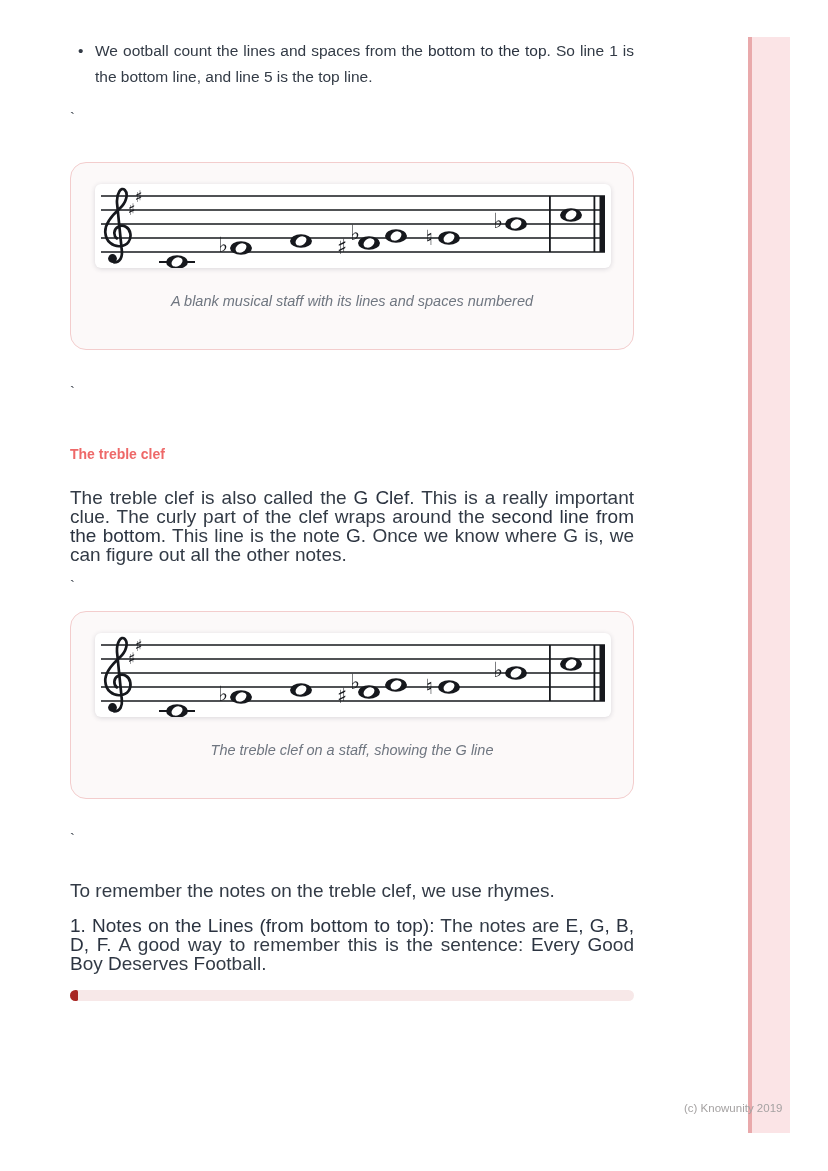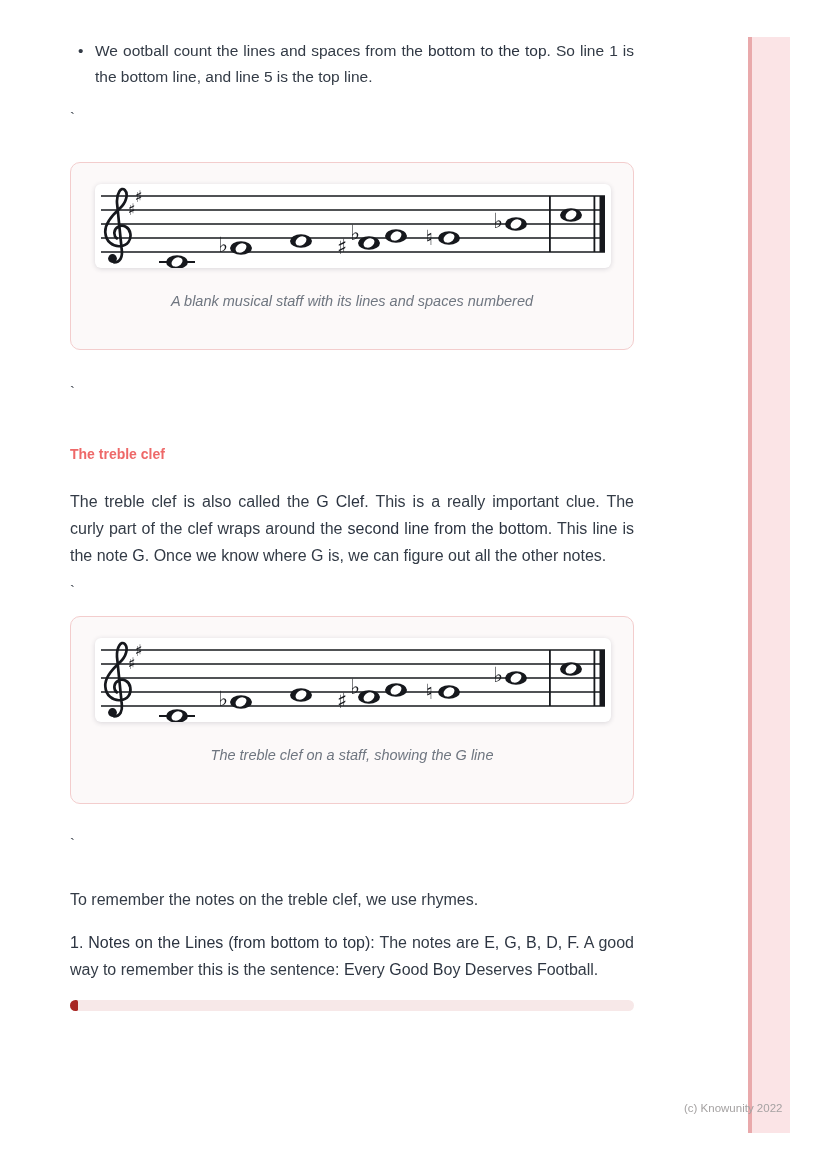--- a/index.html
+++ b/index.html
@@ -25,40 +25,40 @@
   .tick-1 { margin-top:20px; }
   .tick-2 { margin-top:34px; }
   .tick-3 { margin-top:14px; }
   .tick-4 { margin-top:32px; }
 
   
   .fig {
     margin-top:36px;
     border:1px solid var(--fig-border, #f3cdcd);
     background:var(--fig-bg, #fcf9f9);
-    border-radius:10px;
+    border-radius:16px;
     padding:21px 24px 38px 24px;
   }
   .fig-2 { margin-top:17px; }
   .staff-card {
     background:#fff; border-radius:6px; height:84px; width:516px;
     box-shadow:0 1px 5px rgba(40,40,60,0.16);
   }
   .staff-svg { display:block; width:516px; height:84px; }
   .caption {
     margin-top:24px; text-align:center; font-style:italic;
     font-size:14.5px; line-height:19px; color:var(--caption-text, #6f7680);
   }
 
   
   .heading {
     margin-top:40px; font-size:14px; line-height:28px; font-weight:700;
     color:var(--accent, #ee6868);
   }
-  .para { font-size:16px; line-height:27px; text-align:justify; }
+  .para { font-size:19px; line-height:19px; text-align:justify; }
   .p-intro  { margin-top:20px; }
   .p-rhymes { margin-top:34px; }
   .p-lines  { margin-top:16px; }
   .p-spaces { margin-top:17px; }
 
   
   .progress {
     margin-top:17px; width:564px; height:11px; border-radius:6px;
     background:var(--progress-track, #f7e8e8); position:relative;
   }
@@ -205,15 +205,15 @@
 
     <p class="para p-lines"><b>1. Notes on the Lines (from bottom to top):</b><span> The notes are </span><b>E, G, B, D, F</b><span>. A good way to remember this is the sentence: </span><b>E</b><span>very </span><b>G</b><span>ood </span><b>B</b><span>oy </span><b>D</b><span>eserves </span><b>F</b><span>ootball.</span></p>
 
 
     <div class="progress">
       <div class="progress-fill"></div>
     </div>
 
   </div>
 
-  <div class="watermark">(c) Knowunity 2022</div>
+  <div class="watermark">(c) Knowunity 2019</div>
 
 </div>
 
 </body></html>

